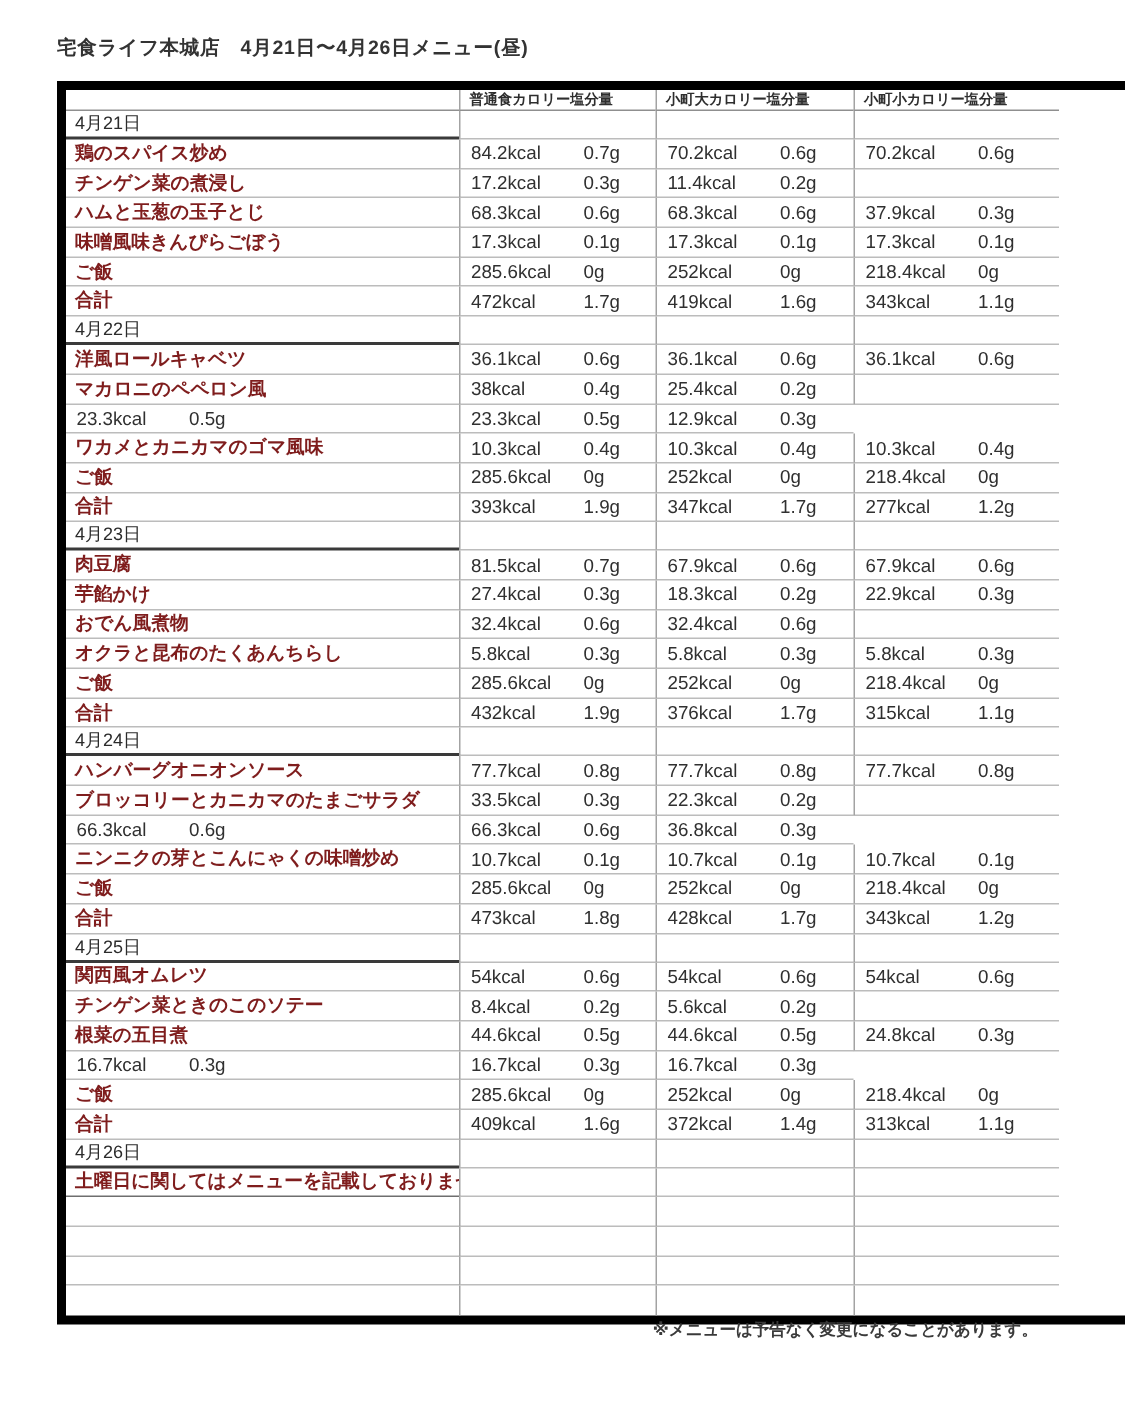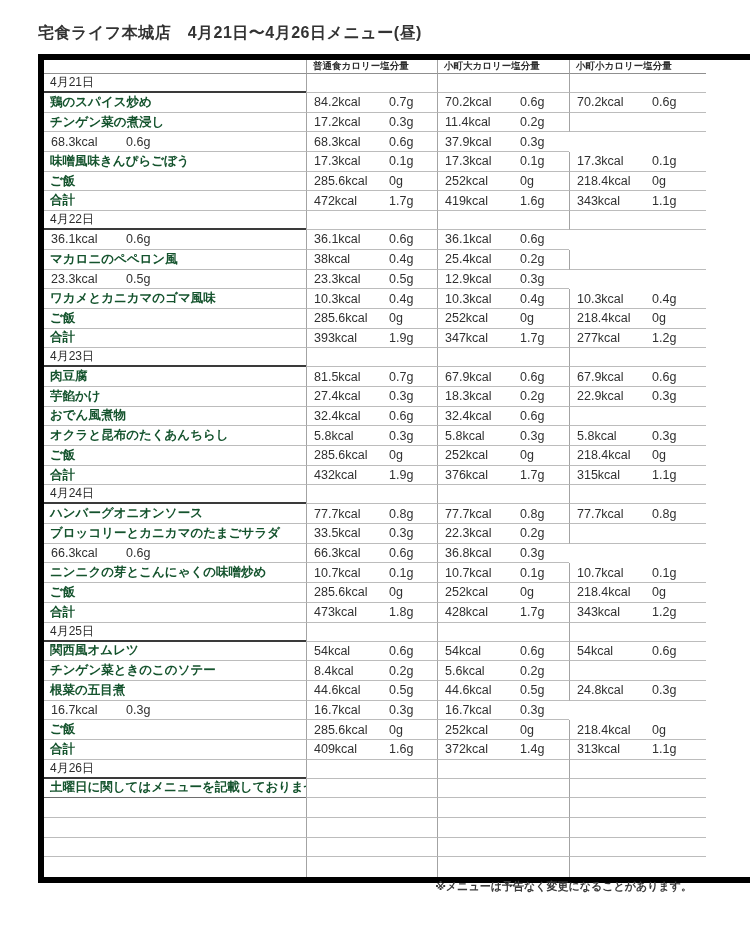--- a/index.html
+++ b/index.html
@@ -8,21 +8,21 @@
     position: relative;
     width: 750px; height: 952px;
     background: #ffffff;
     font-family: "Liberation Sans", "DejaVu Sans", sans-serif;
     color: #2b2b2b;
     overflow: hidden;
   }
   .doc-title {
     position: absolute;
     left: 38px; top: 23px;
-    font-size: 16px;
+    font-size: 13px;
     font-weight: bold;
     color: #333333;
     letter-spacing: 0.5px;
     white-space: pre;
     text-align: center;
   }
   .menu-table {
     position: absolute;
     left: 38px; top: 54px;
     width: 742px;
@@ -58,21 +58,21 @@
     font-weight: normal;
     padding-left: 6px;
     border-bottom: 2px solid #3a3a3a !important;
   }
 
   .item-row { height: 19.7px; }
   .name-cell {
     font-size: 12.5px;
     font-weight: bold;
     padding-left: 6px;
-    color: #14532d;
+    color: #7f1d1d;
   }
   .note-cell { border-bottom: 1px solid #6e6e6e !important; }
   .val-cell {
     font-size: 12.5px;
     font-weight: normal;
     padding-left: 7px;
     color: #303030;
   }
   .kcal { display: inline-block; width: 75px; }
   .salt { display: inline-block; }
@@ -128,20 +128,21 @@
           <span class="kcal">17.2kcal</span>
           <span class="salt">0.3g</span>
         </div>
         <div class="cell val-cell">
           <span class="kcal">11.4kcal</span>
           <span class="salt">0.2g</span>
         </div>
         <div class="cell val-cell"></div>
       </div>
       <div class="row item-row">
+        <div class="cell name-cell">ハムと玉葱の玉子とじ</div>
         <div class="cell val-cell">
           <span class="kcal">68.3kcal</span>
           <span class="salt">0.6g</span>
         </div>
         <div class="cell val-cell">
           <span class="kcal">68.3kcal</span>
           <span class="salt">0.6g</span>
         </div>
         <div class="cell val-cell">
           <span class="kcal">37.9kcal</span>
@@ -193,20 +194,21 @@
           <span class="salt">1.1g</span>
         </div>
       </div>
       <div class="row date-row">
         <div class="cell date-cell">4月22日</div>
         <div class="cell"></div>
         <div class="cell"></div>
         <div class="cell"></div>
       </div>
       <div class="row item-row">
+        <div class="cell name-cell">洋風ロールキャベツ</div>
         <div class="cell val-cell">
           <span class="kcal">36.1kcal</span>
           <span class="salt">0.6g</span>
         </div>
         <div class="cell val-cell">
           <span class="kcal">36.1kcal</span>
           <span class="salt">0.6g</span>
         </div>
         <div class="cell val-cell">
           <span class="kcal">36.1kcal</span>

